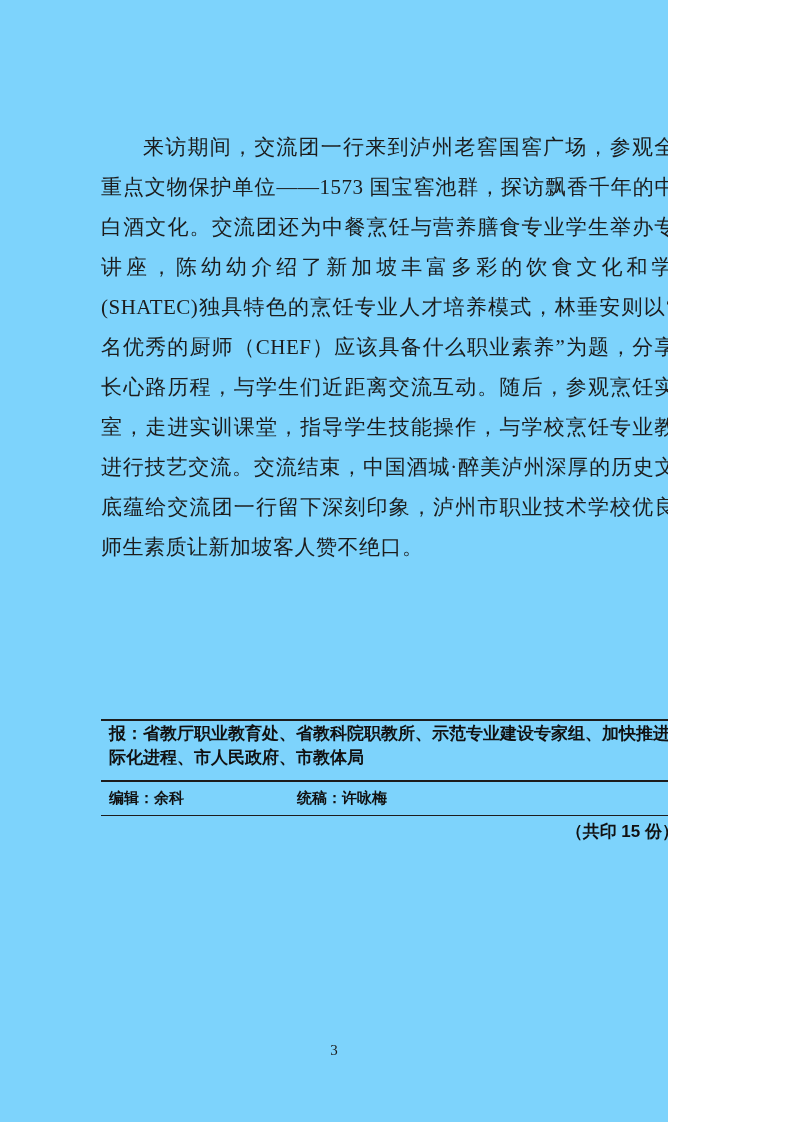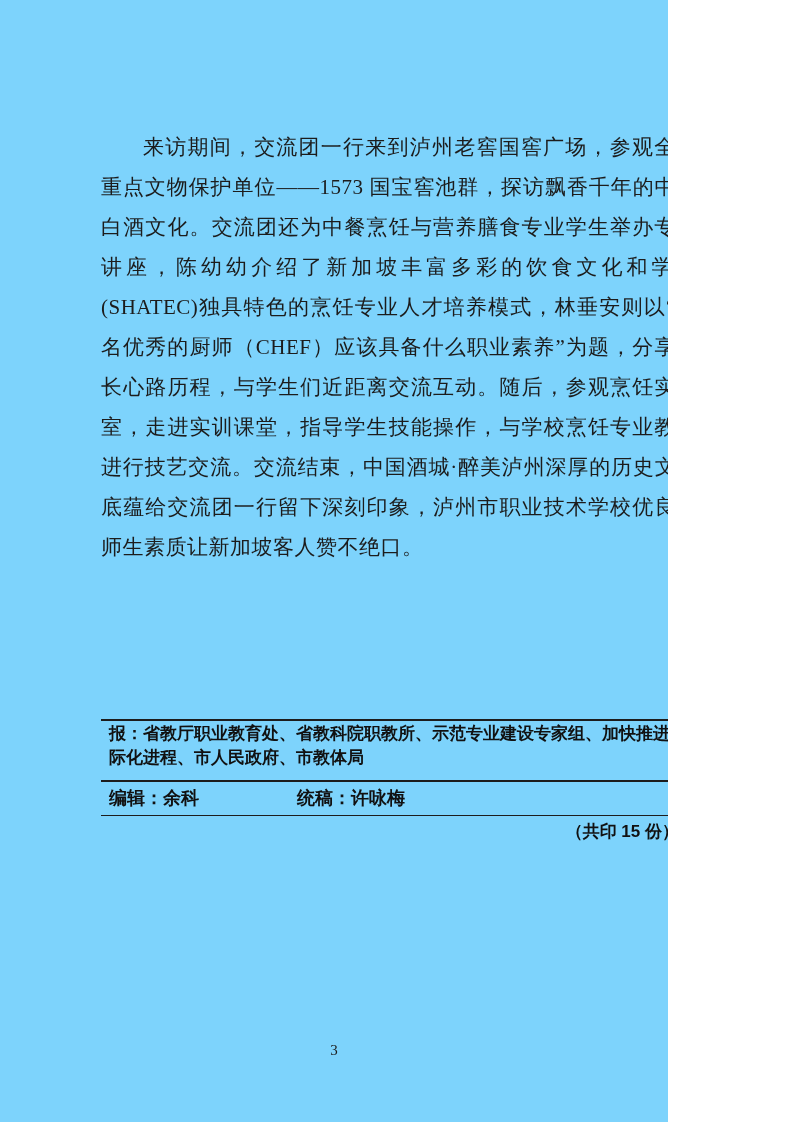--- a/index.html
+++ b/index.html
@@ -52,21 +52,21 @@
   .footer-send {
     margin: 4px 0 0 8px;
     font-size: 17px;
     line-height: 24px;
   }
   .footer-editors {
     margin-top: 10px;
     border-top: 2px solid #1c1c1c;
     padding: 4px 0 0 8px;
     display: flex;
-    font-size: 18px;
+    font-size: 15px;
     line-height: 24px;
   }
   .footer-editors .col-editor   { width: 188px; }
   .footer-editors .col-compiler { width: 197px; }
   .footer-editors .col-reviewer { flex: 1; }
   .footer-count-row {
     margin-top: 5px;
     border-top: 1.5px solid #1c1c1c;
     padding: 4px 8px 0 0;
     text-align: right;

